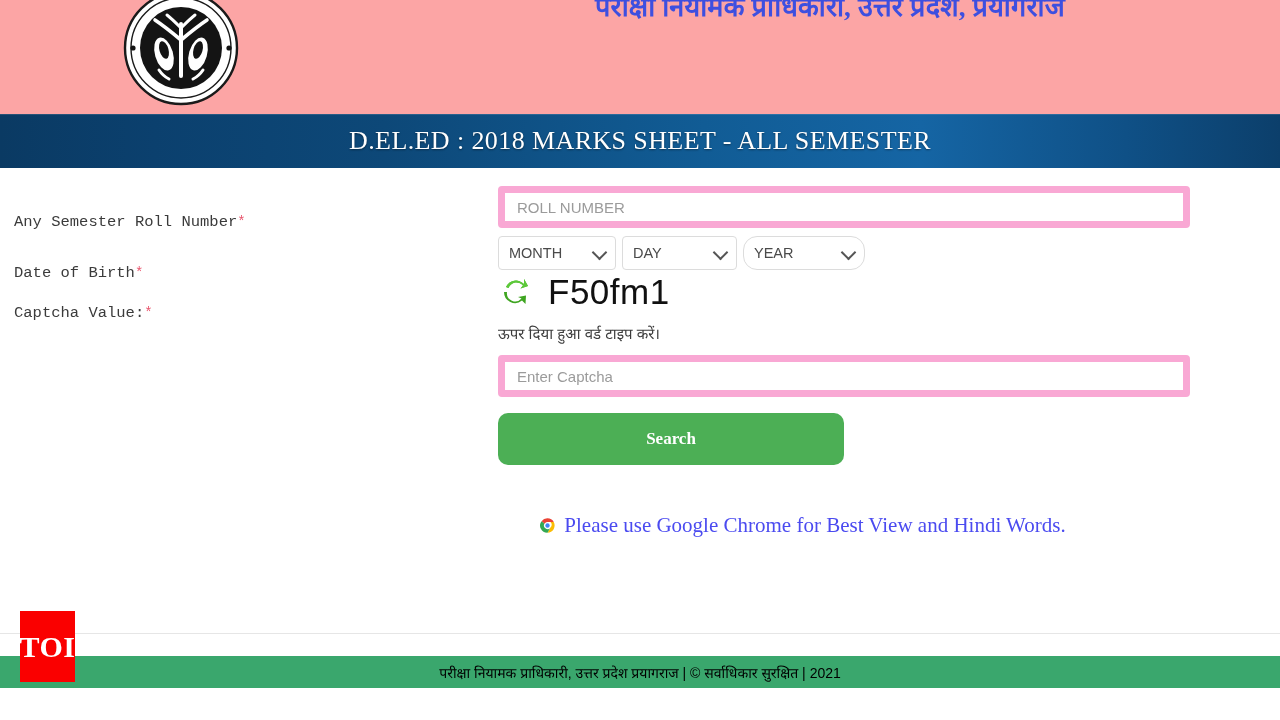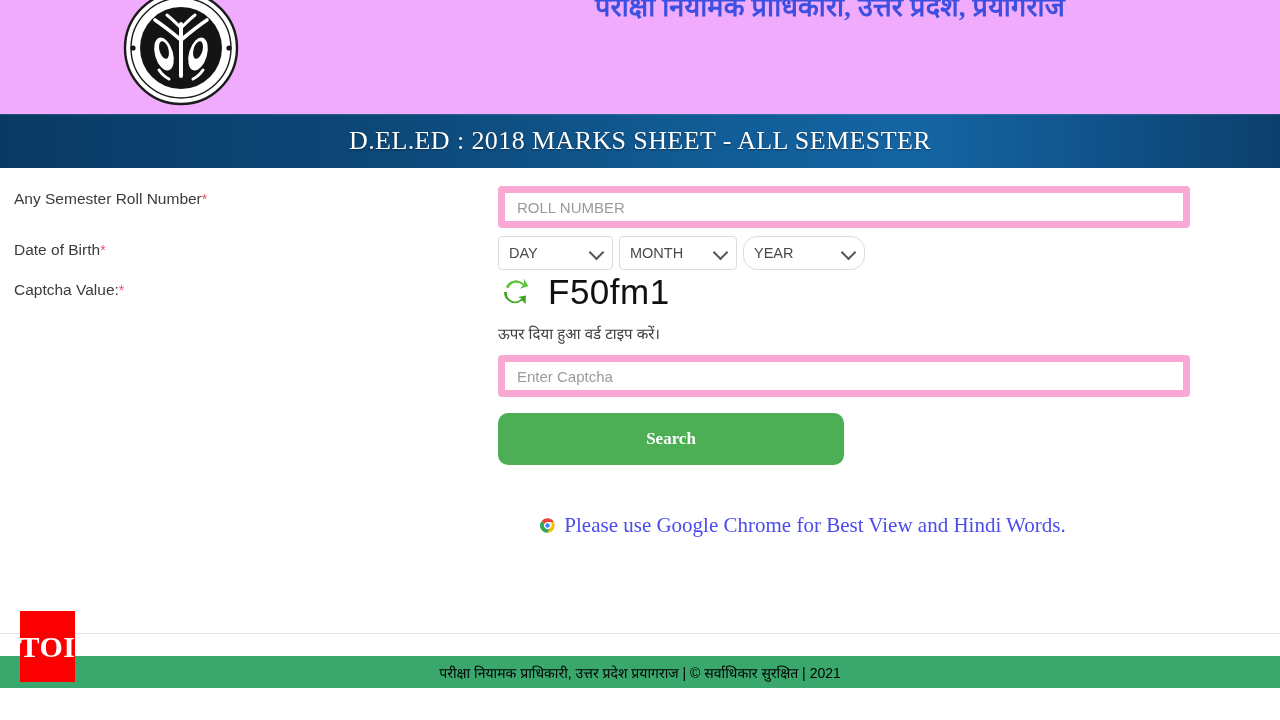--- a/index.html
+++ b/index.html
@@ -12,21 +12,21 @@
     background: #ffffff;
     font-family: "Liberation Sans", sans-serif;
     overflow: hidden;
     position: relative;
   }
 
   
   .site-header {
     position: relative;
     height: 120px;
-    background: #f0abfc;
+    background: #fca5a5;
   }
   .emblem {
     position: absolute;
     left: 117px;
     top: -16px;
     width: 128px;
     height: 128px;
   }
   .emblem svg { display: block; width: 128px; height: 128px; }
 
@@ -84,22 +84,23 @@
     width: 1280px;
     height: 465px;
     background: #ffffff;
   }
 
   .label {
     position: absolute;
     left: 14px;
     color: #3b3b3b;
     font-size: 15.5px;
-    font-family: Liberation Sans, sans-serif;
-    white-space: nowrap;
+    font-family: Liberation Mono, monospace;
+    white-space: nowrap;
+    margin-top: 23px;
   }
   .label .req { color: #e8536b; font-size: 14px; }
   .label-roll { top: 22px; }
   .label-dob  { top: 73px; }
   .label-cap  { top: 113px; }
 
   .field-col { position: absolute; left: 498px; top: 0; }
 
   .text-input {
     display: block;
@@ -318,26 +319,26 @@
   </div>
   <div class="label label-cap">
     <span>Captcha Value:</span><span class="req">*</span>
   </div>
 
   <div class="field-col">
 
     <input class="text-input input-roll" type="text" placeholder="ROLL NUMBER" style="">
 
     <div class="dob-row">
+      <div class="select-box select-month">
+        <span>MONTH</span>
+        <span class="select-caret"></span>
+      </div>
       <div class="select-box select-day">
         <span>DAY</span>
-        <span class="select-caret"></span>
-      </div>
-      <div class="select-box select-month">
-        <span>MONTH</span>
         <span class="select-caret"></span>
       </div>
       <div class="select-box select-year">
         <span>YEAR</span>
         <span class="select-caret"></span>
       </div>
     </div>
 
     <div class="captcha-row">
       <svg class="refresh-icon" viewBox="0 0 32 32" xmlns="http://www.w3.org/2000/svg">

